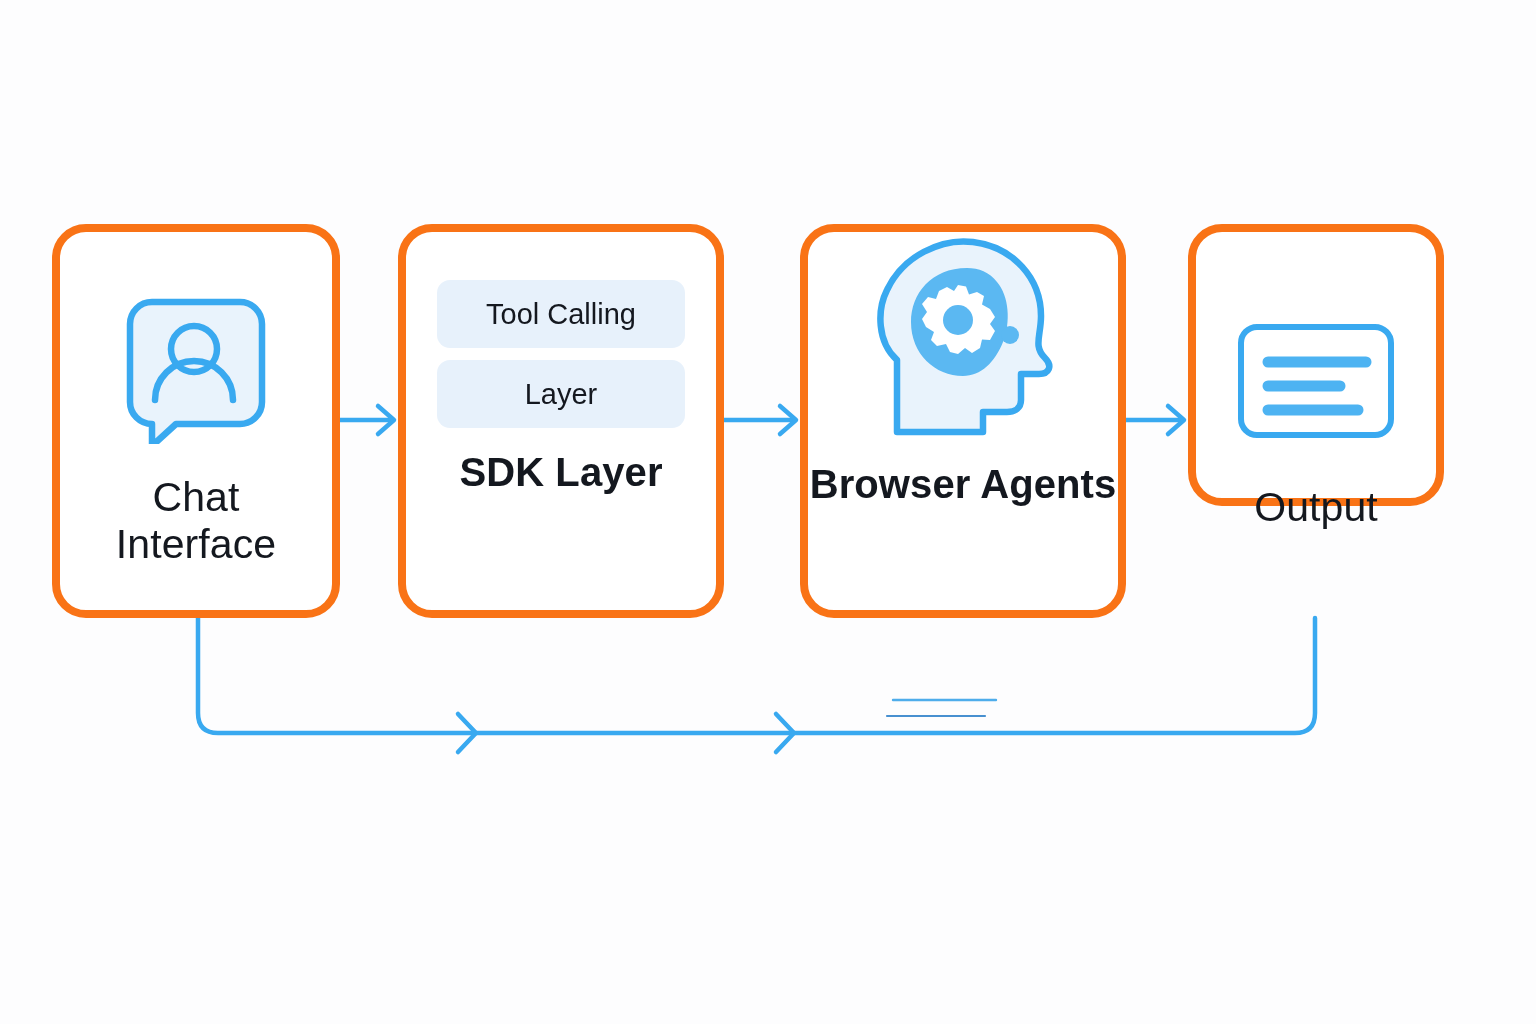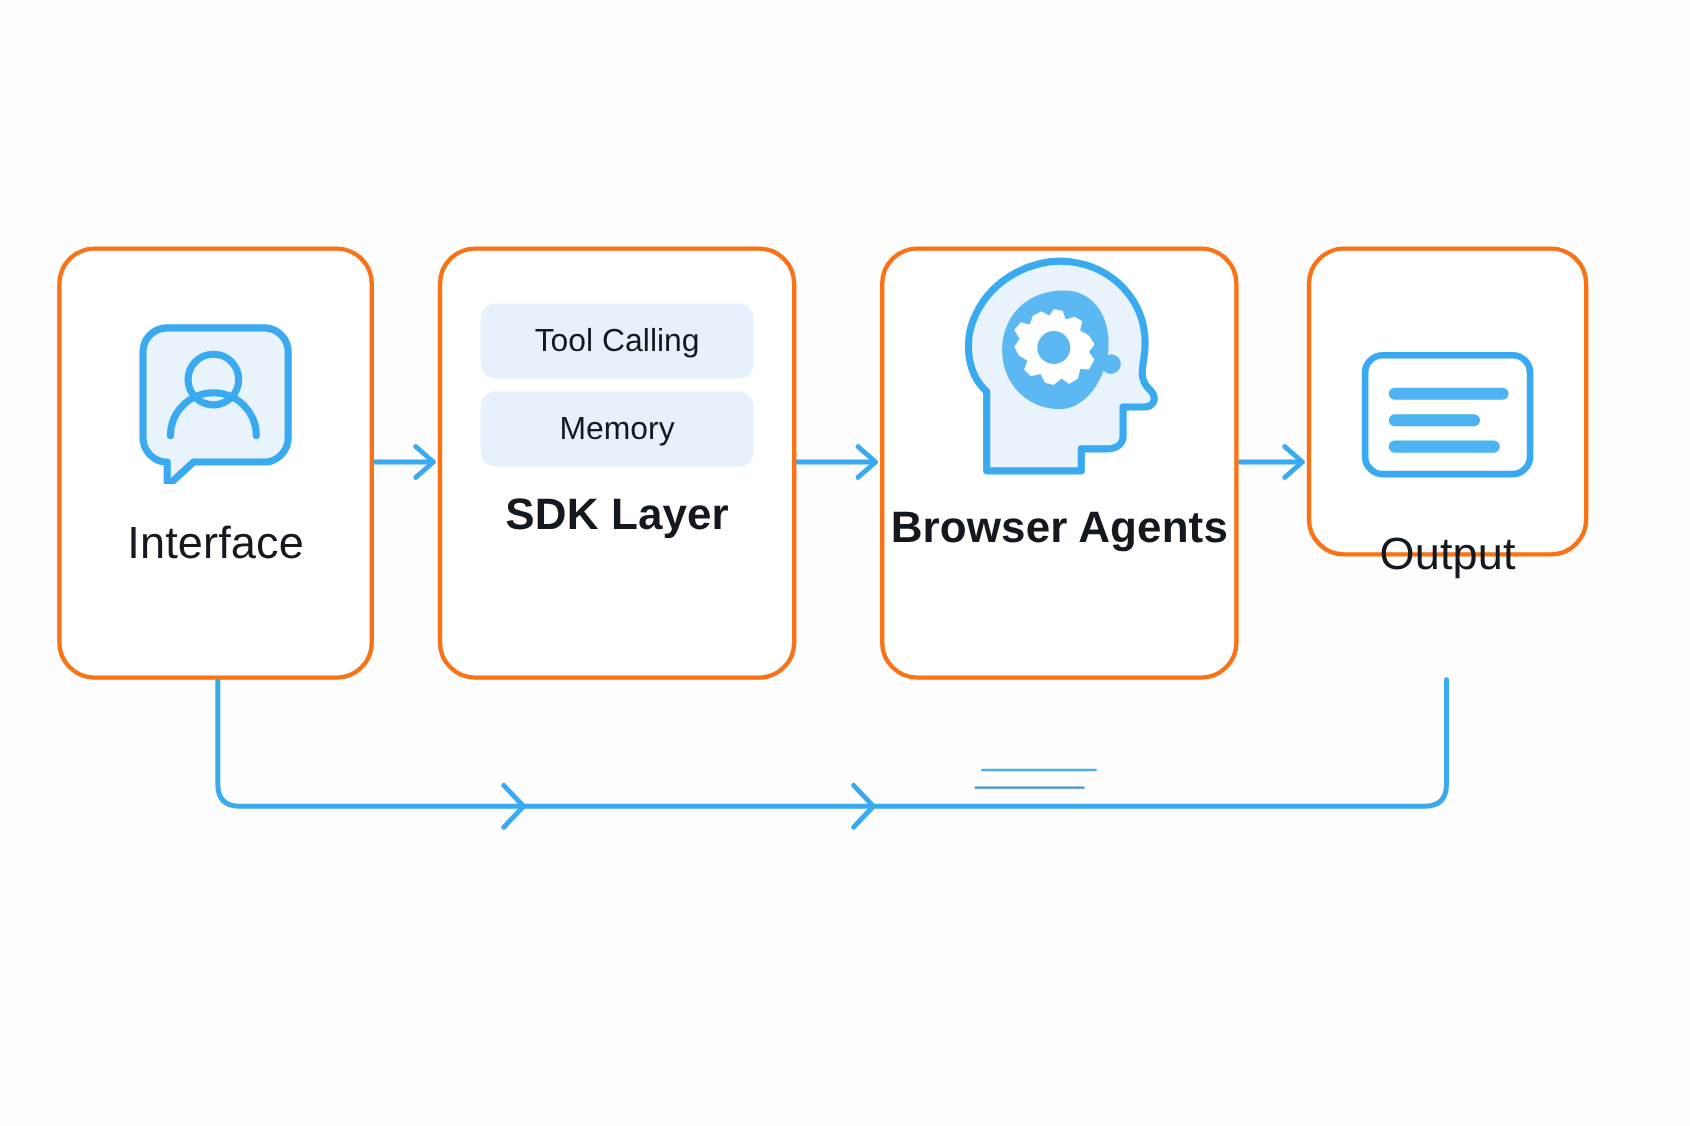--- a/index.html
+++ b/index.html
@@ -20,21 +20,21 @@
   #flow-svg {
     position: absolute;
     left: 0;
     top: 0;
     width: 1536px;
     height: 1024px;
   }
   .card {
     position: absolute;
     box-sizing: border-box;
-    border: 4px solid #f97316;
+    border: 8px solid #f97316;
     border-radius: 34px;
     background: #ffffff;
     display: flex;
     flex-direction: column;
     align-items: center;
   }
   .card-icon {
     display: flex;
     align-items: center;
     justify-content: center;
@@ -109,28 +109,29 @@
 
   <div class="card" style="left:52px; top:224px; width:288px; height:394px; padding-top:62px;">
     <div class="card-icon">
       <svg width="148" height="150" viewBox="0 0 148 150">
         <path d="M30 8 H118 A22 22 0 0 1 140 30 V108 A22 22 0 0 1 118 130 H54 L30 152 V130 A22 22 0 0 1 8 108 V30 A22 22 0 0 1 30 8 Z" fill="#e9f3fc" stroke="#39a9f0" stroke-width="6.5" stroke-linejoin="round"></path>
         <circle cx="72" cy="55" r="23" fill="none" stroke="#39a9f0" stroke-width="6.5"></circle>
         <path d="M33 106 a39 39 0 0 1 78 0" fill="none" stroke="#39a9f0" stroke-width="6.5" stroke-linecap="round"></path>
       </svg>
     </div>
     <div class="card-title title-light" style="margin-top:30px;">
+      <div>Chat</div>
       <div>Interface</div>
     </div>
   </div>
 
   <div class="card" style="left:398px; top:224px; width:326px; height:394px; padding-top:48px;">
     <div class="pill-stack">
       <div class="pill" style="width:248px; height:68px;">Tool Calling</div>
-      <div class="pill" style="width:248px; height:68px;">Memory</div>
+      <div class="pill" style="width:248px; height:68px;">Layer</div>
     </div>
     <div class="card-title title-bold" style="margin-top:22px;">SDK Layer</div>
   </div>
 
   <div class="card" style="left:800px; top:224px; width:326px; height:394px; ">
     <div class="card-icon">
       <svg width="200" height="208" viewBox="0 0 200 208">
 
         <path d="M34 178 V128 C14 110 14 78 24 58 C40 24 78 6 110 10 C150 15 178 46 178 84
                  C178 104 170 114 182 126 C190 134 186 142 176 142 H158 V168 C158 176 152 180 144 180

